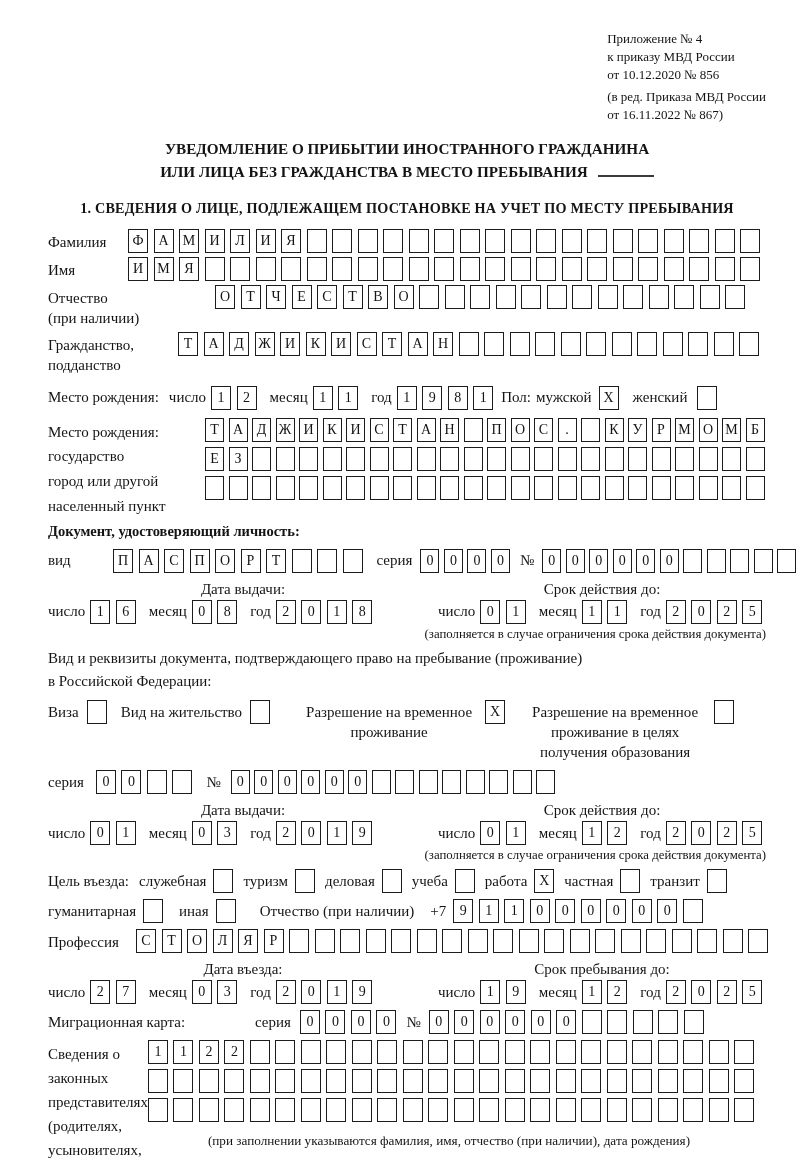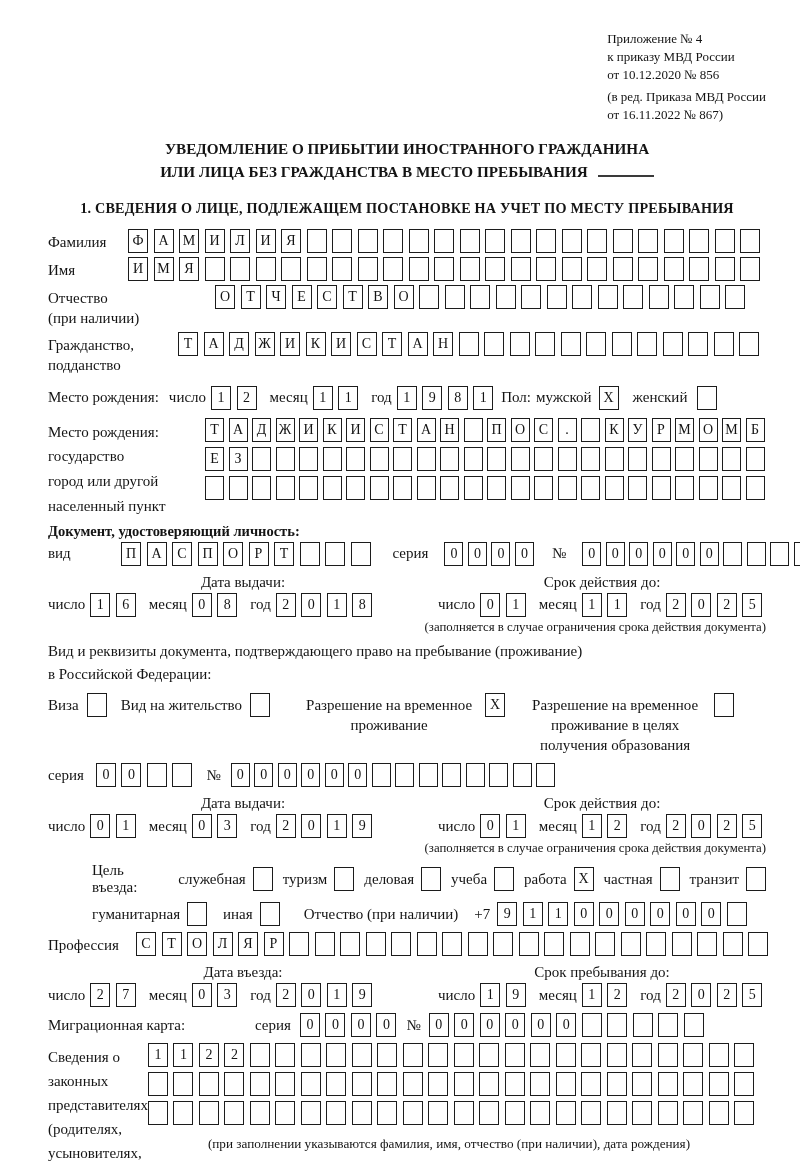--- a/index.html
+++ b/index.html
@@ -7,21 +7,21 @@
   .page{box-sizing:border-box;width:800px;height:1163px;padding:30px 34px 0 48px;overflow:hidden;font-family:Liberation Serif, serif;}
 
   .appendix{margin-left:auto;width:max-content;font-size:13px;line-height:1.4;text-align:left;}
   .appendix .rev{margin-top:3px;}
   .forma{text-align:right;font-weight:bold;font-size:15px;margin-top:10px;letter-spacing:.4px;}
   .title{text-align:center;font-weight:bold;font-size:15.2px;margin-top:14px;line-height:1.5;}
   .blank-line{display:inline-block;width:56px;border-bottom:2.2px solid #3a3a3a;margin-left:10px;}
   .sec{font-weight:bold;font-size:14.2px;margin-top:16px;text-align:center;letter-spacing:.2px;}
 
   .row{display:flex;align-items:flex-start;margin-top:4px;}
-  .mt2{margin-top:2px;gap:8px;}.mt6{margin-top:6px;}.mt8{margin-top:8px;}.mt10{margin-top:10px;}.mt12{margin-top:12px;}
+  .mt2{margin-top:9px;}.mt6{margin-top:6px;}.mt8{margin-top:8px;}.mt10{margin-top:10px;}.mt12{margin-top:12px;}
   .lbl{flex:0 0 auto;padding-top:3px;line-height:1.35;}
   .w65{width:65px;}.w80{width:80px;}.w130{width:130px;}.w150{width:150px;}.w157{width:157px;}.w167{width:167px;}
 
   .cells{display:flex;gap:5.5px;flex:0 0 auto;}
   .cells.tight{gap:4.5px;}
   .cell{box-sizing:border-box;flex:0 0 auto;width:20px;height:24px;border:1.7px solid #1c1c1c;display:flex;align-items:center;justify-content:center;font-size:14px;background:#fff;}
   .tight .cell{width:19px;}
 
   .stack{display:flex;flex-direction:column;}
   .stack .cells{margin-bottom:5px;}
@@ -40,21 +40,21 @@
   .dnote{font-size:12.8px;text-align:right;margin-top:3px;}
 
   .intro{margin-top:6px;line-height:1.4;}
   .optrow{display:flex;align-items:flex-start;margin-top:8px;}
   .olbl{padding-top:2px;line-height:1.35;}
   .olbl.center{text-align:center;margin-left:17px;}
   .ow172{width:176px;margin-left:10px;margin-right:8px;}
   .ow186{width:186px;margin-left:10px;margin-right:6px;}
   .obox{margin-left:8px;margin-right:14px;}
 
-  .prow{display:flex;align-items:center;margin-left:44px;}
+  .prow{display:flex;align-items:center;}
   .plbl{margin-left:10px;margin-right:7px;}
   .plbl.first{margin-left:0;}
   .indent100{}
 
   .replbl{flex:0 0 92px;line-height:1.6;padding-top:2px;}
   .repstack{display:flex;flex-direction:column;}
   .repstack .cells{margin-bottom:5px;}
   .repnote{font-size:13.2px;margin-top:6px;padding-left:60px;white-space:nowrap;}
 </style>
 </head>

